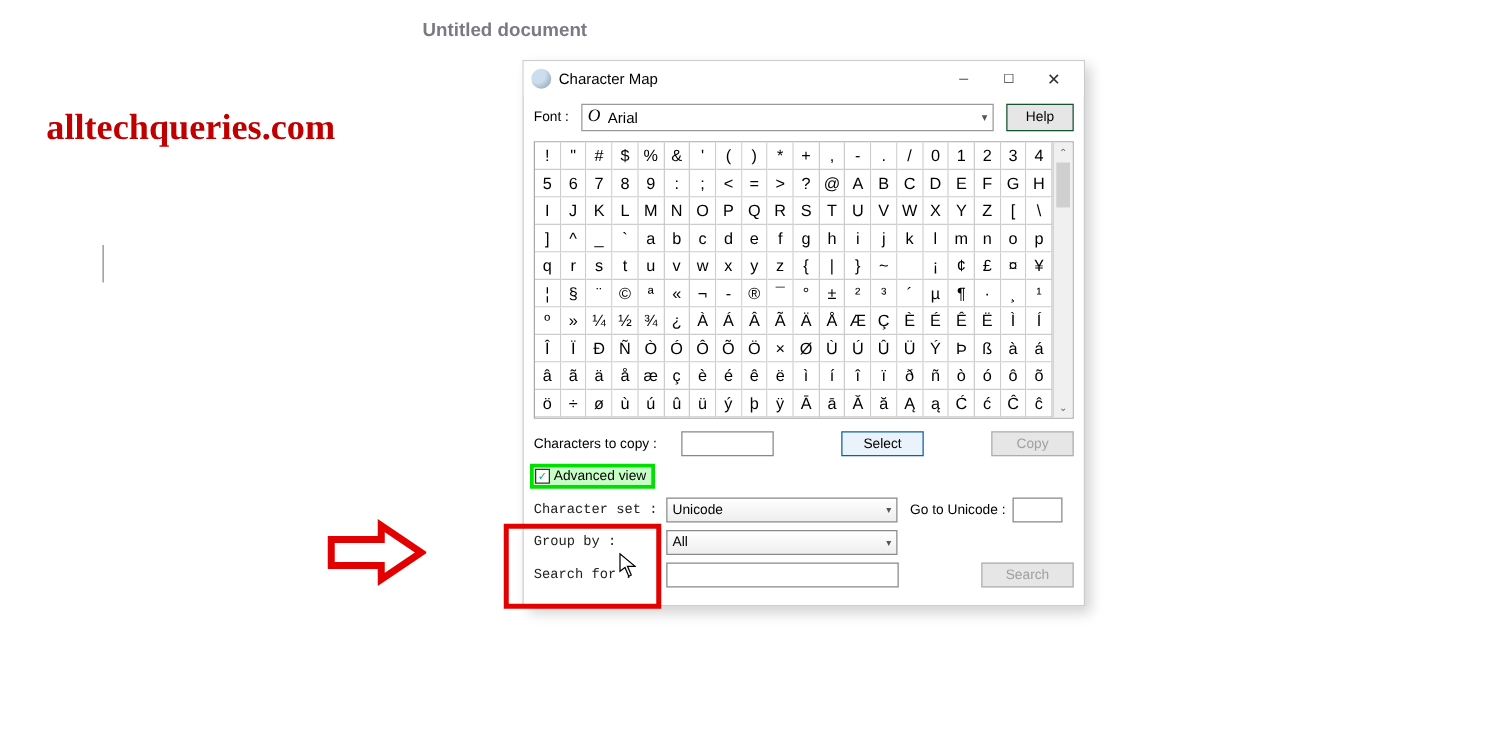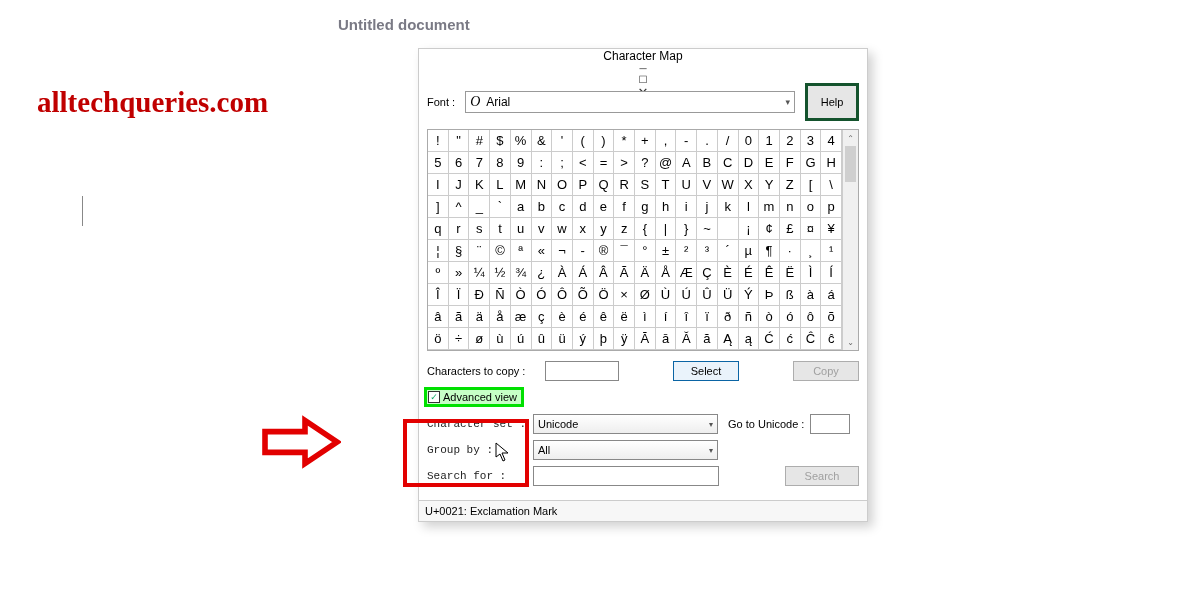--- a/index.html
+++ b/index.html
@@ -55,21 +55,20 @@
     background: #fff;
     border: 1px solid #ccc;
     box-shadow: 5px 5px 10px rgba(0,0,0,0.18);
   }
   .titlebar {
     display: flex;
     align-items: center;
     height: 28px;
     padding: 0 6px;
     background: #fff;
-    flex-direction: column;
   }
   .titlebar .app-icon {
     width: 16px; height: 16px;
     margin-right: 6px;
     background: radial-gradient(circle at 30% 30%, #cde 40%, #89a 100%);
     border-radius: 50%;
   }
   .titlebar .title-text { flex: none; font-size: 12px; }
   .titlebar .spacer { flex: 1; }
   .sysbtn {
@@ -100,23 +99,23 @@
   }
   .font-select .italic-o {
     font-style: italic; font-family: "Times New Roman", serif;
     font-size: 14px; margin-right: 6px;
   }
   .font-select .chev {
     position: absolute; right: 4px; top: 50%; transform: translateY(-50%);
     font-size: 9px; color: #555;
   }
   .help-btn {
-    width: 54px; height: 38px;
+    width: 54px; height: 22px;
     background: #e6e6e6;
-    border: 3px solid #14532d;
+    border: 1px solid #14532d;
     display: flex; align-items: center; justify-content: center;
     font-size: 11px;
   }
 
   .grid-wrap {
     border: 1px solid #aaa;
     position: relative;
     display: flex;
     margin-bottom: 10px;
   }
@@ -506,21 +505,20 @@
     </div>
 
     <div class="row">
       <label class="fld">Search for :</label>
       <div class="ctc-input" style="flex:none;width:186px"></div>
       <div style="flex:1"></div>
       <div class="btn disabled" style="width:74px">Search</div>
     </div>
   </div>
 
-  <div class="status">U+0021: Exclamation Mark</div>
 </div>
 
 <div class="red-box" style="left:403px; top:419px; width:126px; height:68px;"></div>
 
 <div class="mouse-cursor" style="left:495px; top:442px;">
   <svg viewBox="0 0 14 20">
     <path d="M1 1 L1 15 L5 12 L8 19 L10 18 L7 11 L13 11 Z" fill="#fff" stroke="#000" stroke-width="1"></path>
   </svg>
 </div>
 

